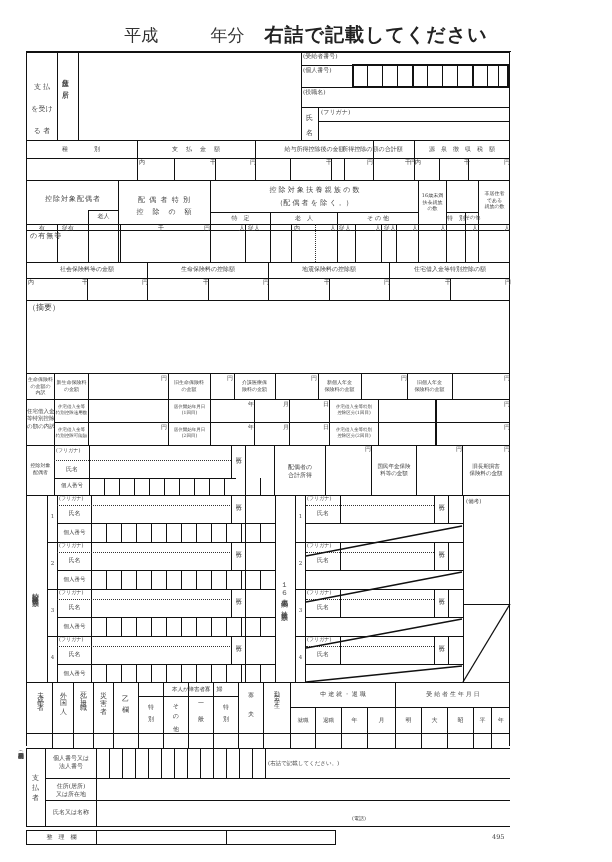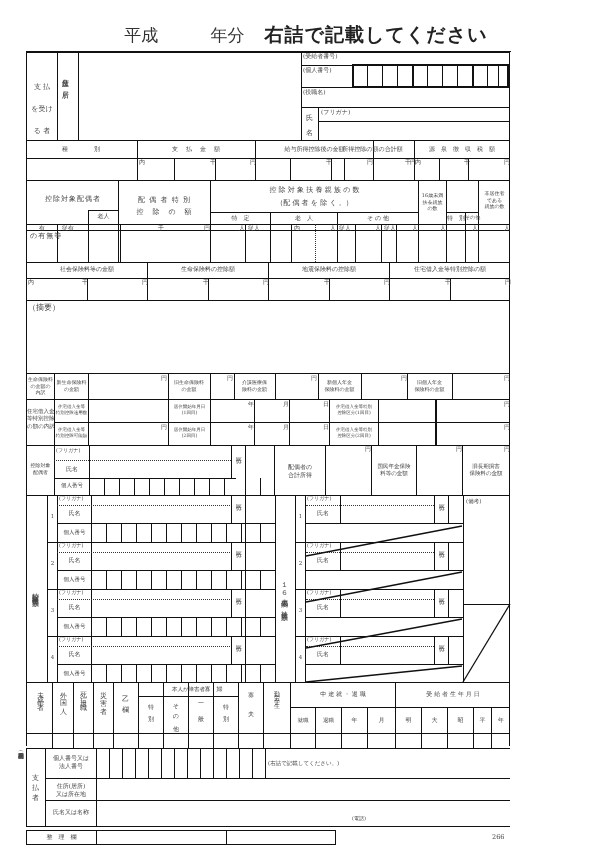--- a/index.html
+++ b/index.html
@@ -653,15 +653,15 @@
 <div class="cell" style="left:97px;top:779px;width:412px;height:20px;"></div>
 <div class="t tc" style="left:46px;top:809px;width:50px;font-size:6px;">氏名又は名称</div>
 <div class="cell" style="left:97px;top:801px;width:412px;height:24px;"></div>
 <div class="t" style="left:352px;top:816px;font-size:5px;">(電話)</div>
 
 <div class="abs" style="left:26px;top:830px;width:310px;height:15px;border:1px solid #111;"></div>
 <div class="ln v" style="left:96px;top:830px;height:15px;"></div>
 <div class="ln v" style="left:226px;top:830px;height:15px;"></div>
 <div class="t tc" style="left:27px;top:834px;width:69px;">整　理　欄</div>
 <div class="cell" style="left:97px;top:831px;width:238px;height:13px;"></div>
-<div class="t" style="left:492px;top:834px;font-size:6.5px;">266</div>
+<div class="t" style="left:492px;top:834px;font-size:6.5px;">495</div>
 
 <div class="ln v" style="left:26px;top:748px;height:78px;"></div>
 
 </body></html>

